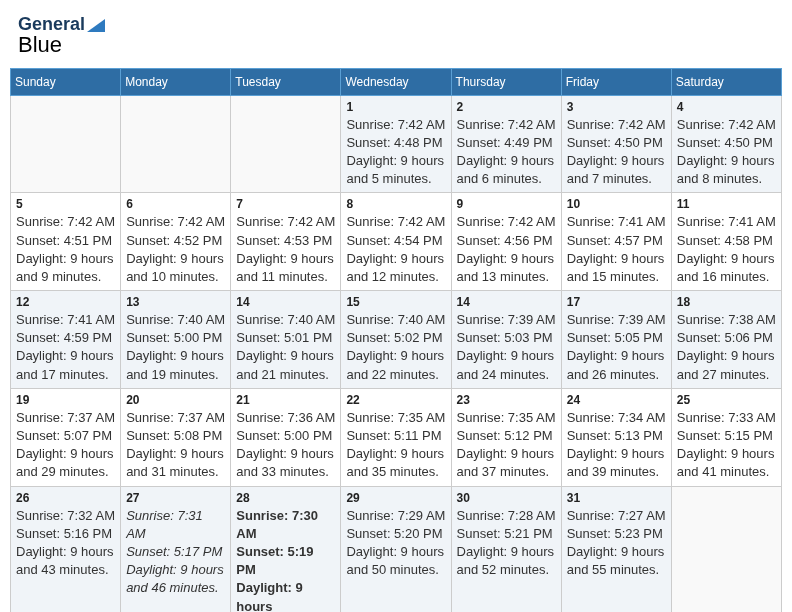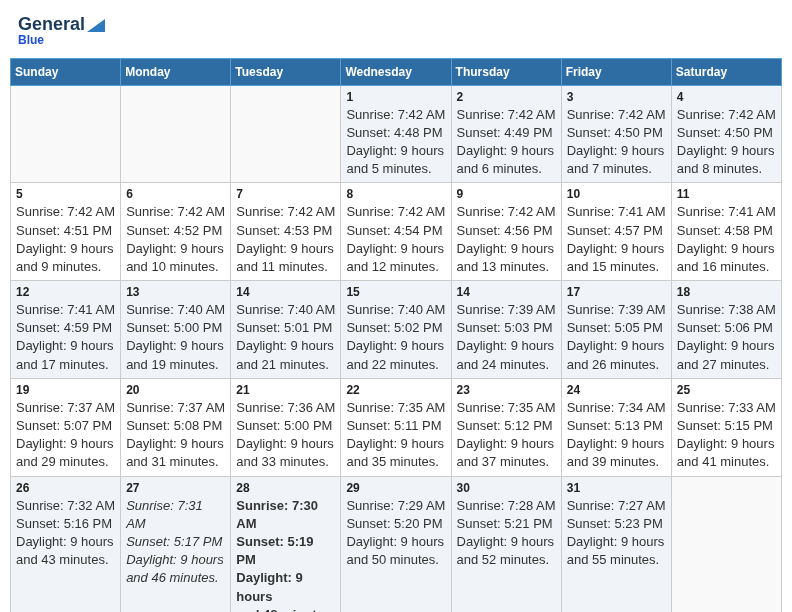--- a/index.html
+++ b/index.html
@@ -39,21 +39,21 @@
     }
     .calendar {
       width: 100%;
       border-collapse: collapse;
       border: 1px solid #ccc;
     }
     .calendar th {
       background-color: #2e6da4;
       color: #fff;
       font-size: 12px;
-      font-weight: bold;
+      font-weight: normal;
       padding: 6px 4px;
       text-align: left;
       border: 1px solid #5a9fd4;
     }
     .calendar td {
       vertical-align: top;
       border: 1px solid #ccc;
       padding: 4px 5px;
       width: calc(100% / 7);
       min-height: 80px;
@@ -88,21 +88,21 @@
 
 <div class="header">
   <div class="logo">
     <div class="logo-row">
       <div style="font-size:18px; font-weight:bold; line-height:1.2;">
         <span style="color:#1a3a5c;">General</span><svg style="display:inline-block;vertical-align:middle;margin-left:2px;" width="18" height="13" viewBox="0 0 18 13">
             <polygon points="0,13 18,0 18,13" fill="#2e7abf"></polygon>
           </svg>
       </div>
     </div>
-    <div style="font-size:12px; font-weight:bold; color:#1d4ed8; line-height:1.0; margin-top:-2px;">Blue</div>
+    <div style="font-size:22px; font-weight:normal; color:#000000; line-height:1.0; margin-top:-2px;">Blue</div>
   </div>
   <div class="title-block">
     <div class="month-year"></div>
     <div class="location"></div>
   </div>
 </div>
 
 <table class="calendar">
   <thead>
     <tr id="weekday-header">

